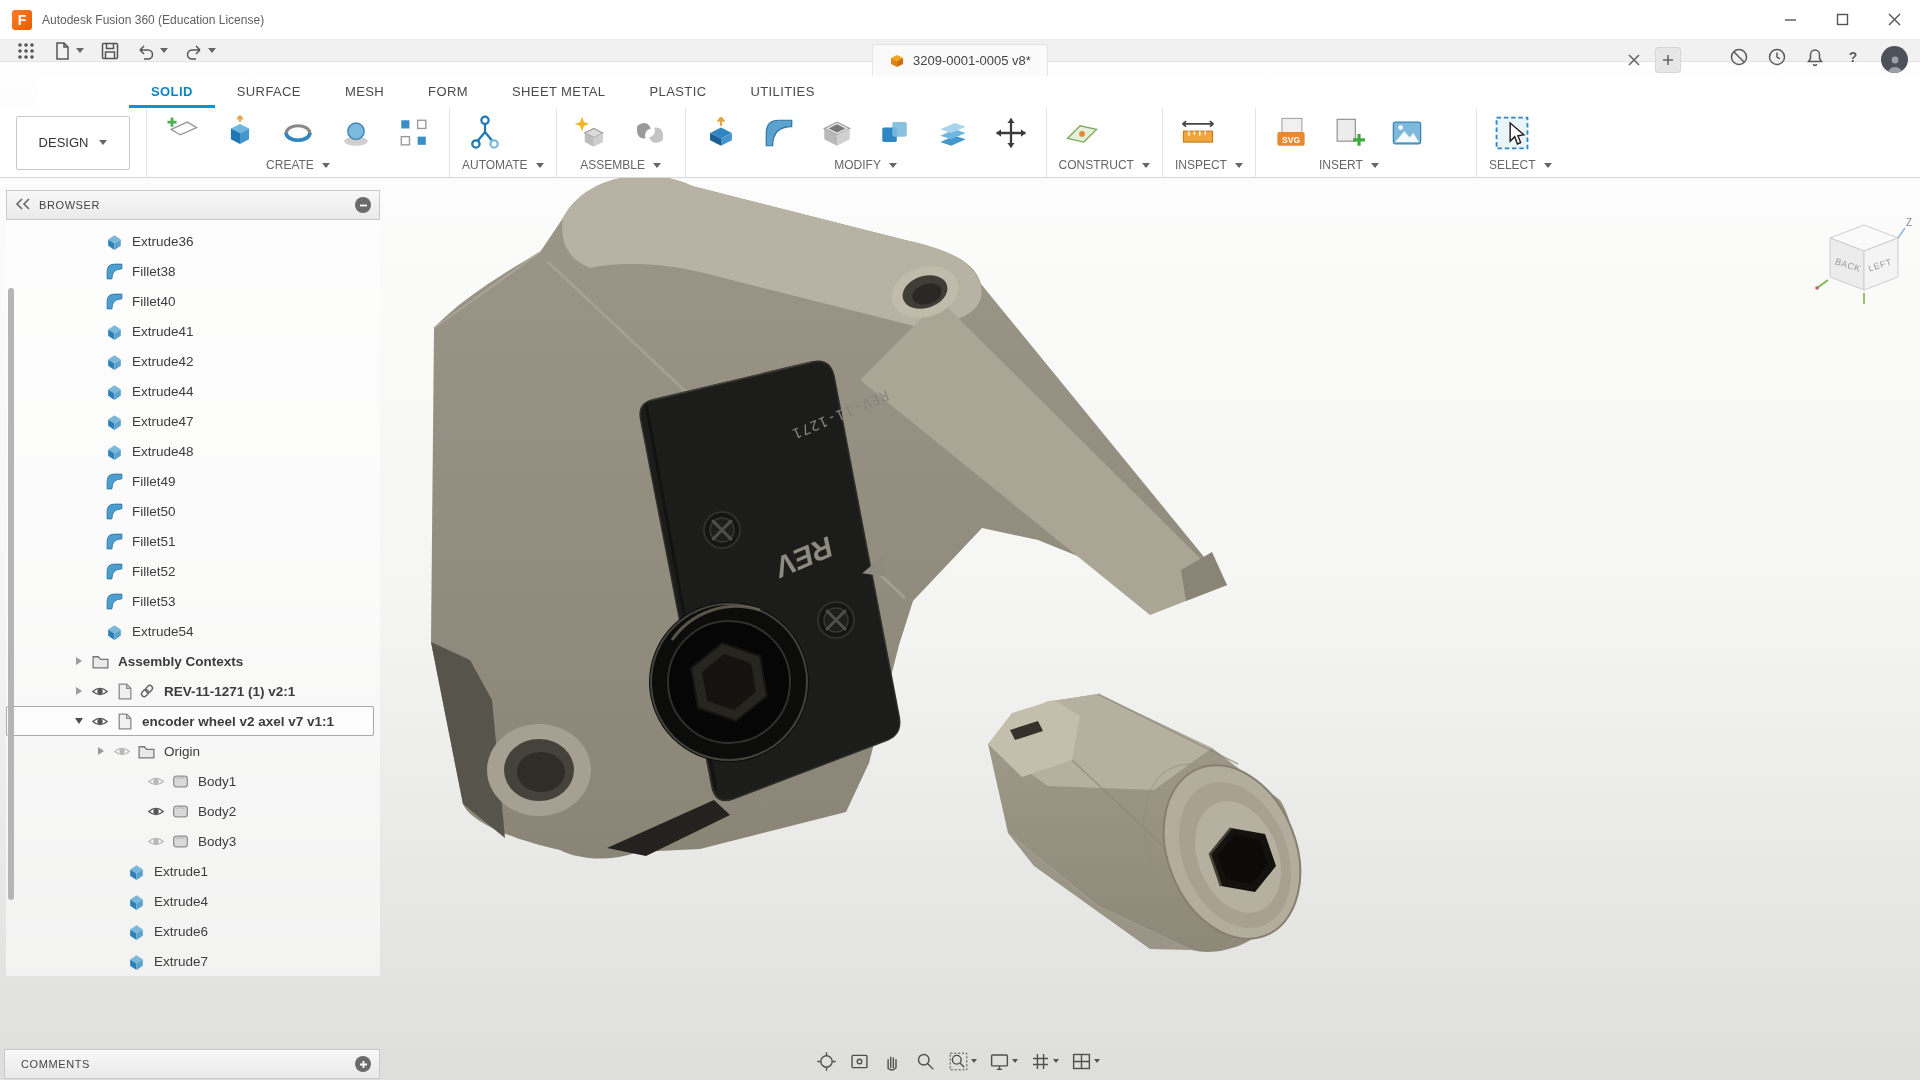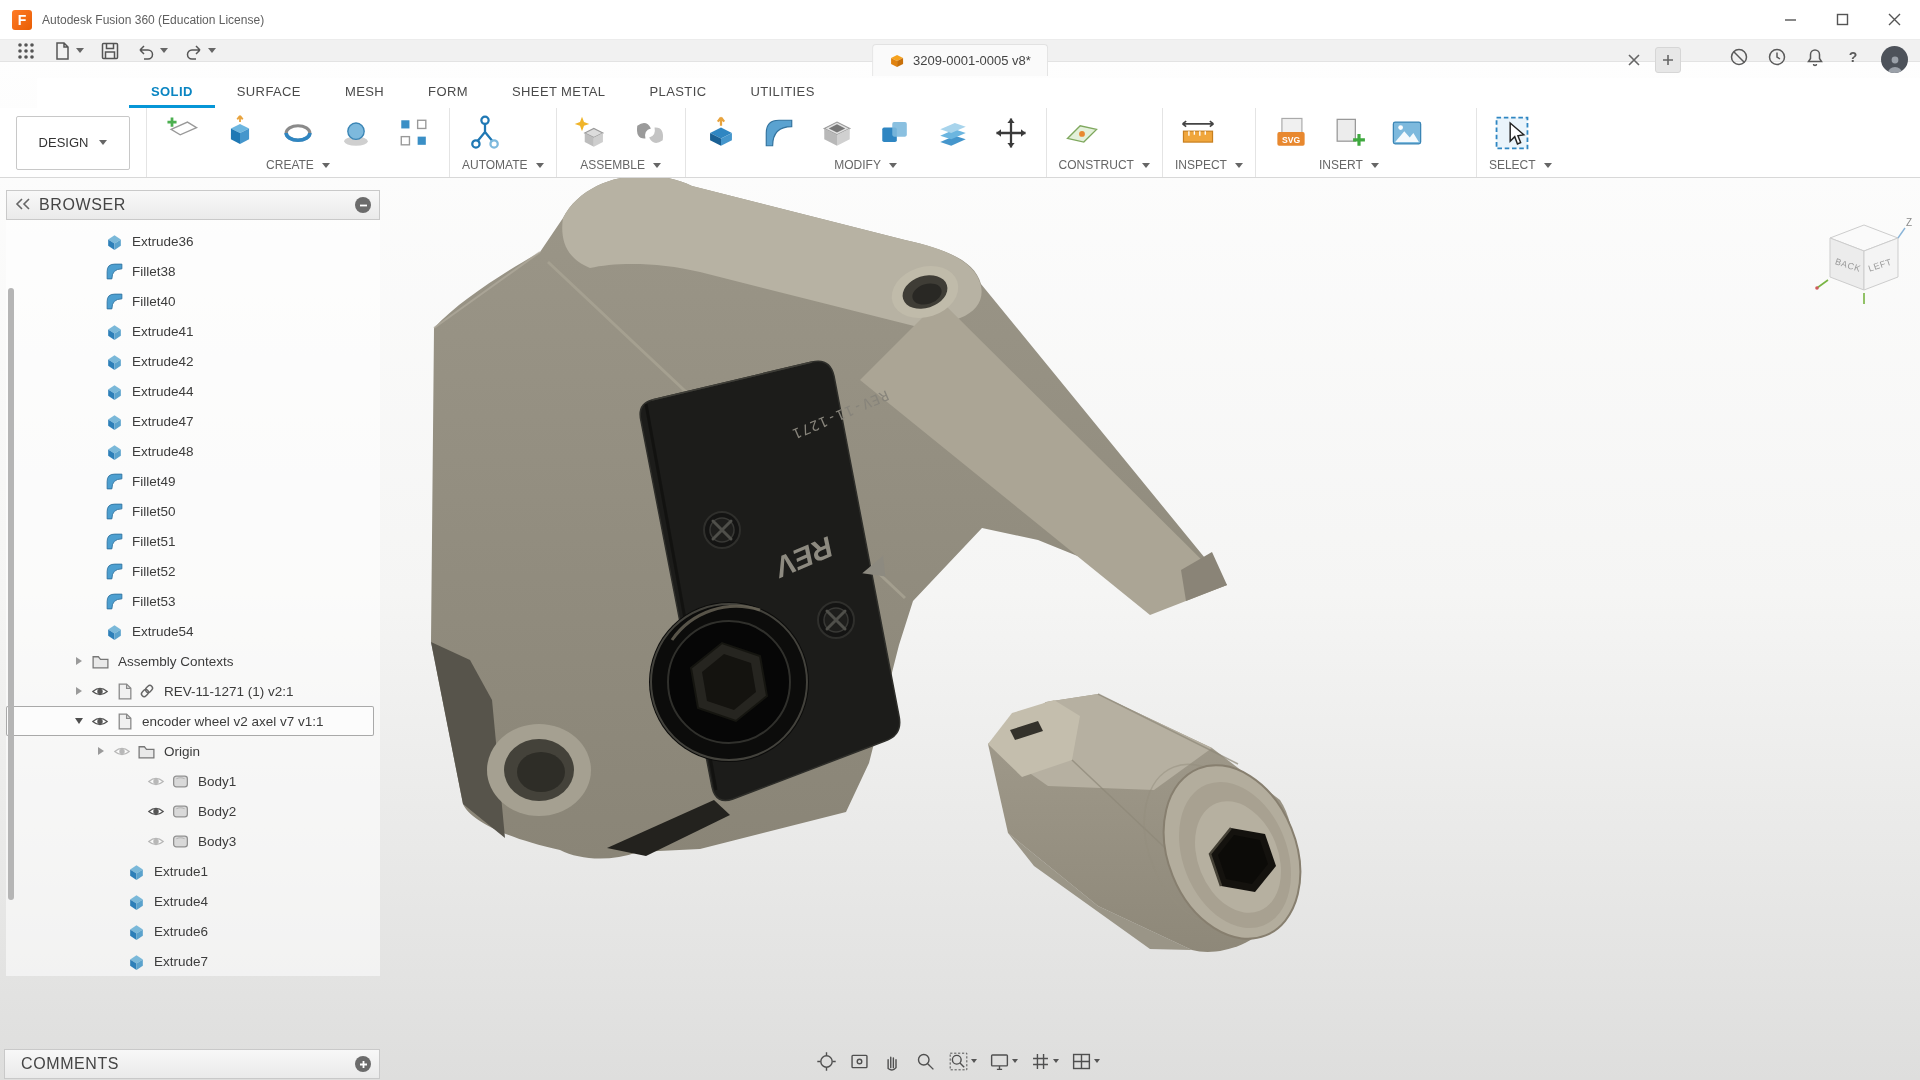--- a/index.html
+++ b/index.html
@@ -59,29 +59,29 @@
   .tool-btn { width:46px; height:44px; display:flex; align-items:center; justify-content:center; border-radius:3px; }
   .tool-btn svg { width:40px; height:40px; }
   .group-label { height:18px; display:flex; align-items:center; justify-content:center; gap:4px;
                  font-size:12px; color:#666; }
   .sel-group { margin-left:34px; }
 
   
   .browser { position:absolute; left:6px; top:190px; width:374px; z-index:20; }
   .panel-bar { height:30px; background:linear-gradient(#f8f8f8,#eaeaea); border:1px solid #c9c9c9;
                display:flex; align-items:center; padding:0 8px; }
-  .panel-bar .bar-label { font-size:16px; color:#444; letter-spacing:.6px; margin-left:8px; }
+  .panel-bar .bar-label { font-size:11px; color:#444; letter-spacing:.6px; margin-left:8px; }
   .chev svg { width:16px; height:12px; stroke:#666; stroke-width:1.6; fill:none; }
   .bar-spacer { flex:1; }
   .circle-btn { width:16px; height:16px; border-radius:50%; background:#6b6b6b; display:flex; align-items:center; justify-content:center; }
   .circle-btn svg { width:9px; height:9px; stroke:#fff; stroke-width:1.8; fill:none; }
   .tree { padding-top:6px; background:rgba(255,255,255,0.55); }
   .tree-row { height:30px; display:flex; align-items:center; font-size:13.5px; color:#3c3c3c; margin-right:6px; }
   .tree-row.outlined { box-shadow:inset 0 0 0 1px #a9a9a9; border-radius:2px; background:rgba(255,255,255,0.6); }
-  .pad-f1 { padding-left:96px; } .pad-n1 { padding-left:66px; } .pad-n2 { padding-left:88px; }
+  .pad-f1 { padding-left:96px; } .pad-n1 { padding-left:66px;font-weight:bold; } .pad-n2 { padding-left:88px; }
   .pad-n3 { padding-left:138px; } .pad-f2 { padding-left:118px; }
   .tri { width:16px; height:14px; position:relative; flex:none; }
   .tri::before { content:""; position:absolute; left:4px; top:3px; border-top:4px solid transparent;
                  border-bottom:4px solid transparent; border-left:6px solid #9a9a9a; }
   .tri.expanded::before { transform:rotate(90deg); border-left-color:#4f4f4f; }
   .eye { width:24px; display:flex; justify-content:center; flex:none; }
   .eye svg { width:18px; height:13px; }
   .eye svg path { fill:#fff; stroke:#555; stroke-width:1.4; }
   .eye svg circle { fill:#555; }
   .eye.off svg { opacity:.38; }

